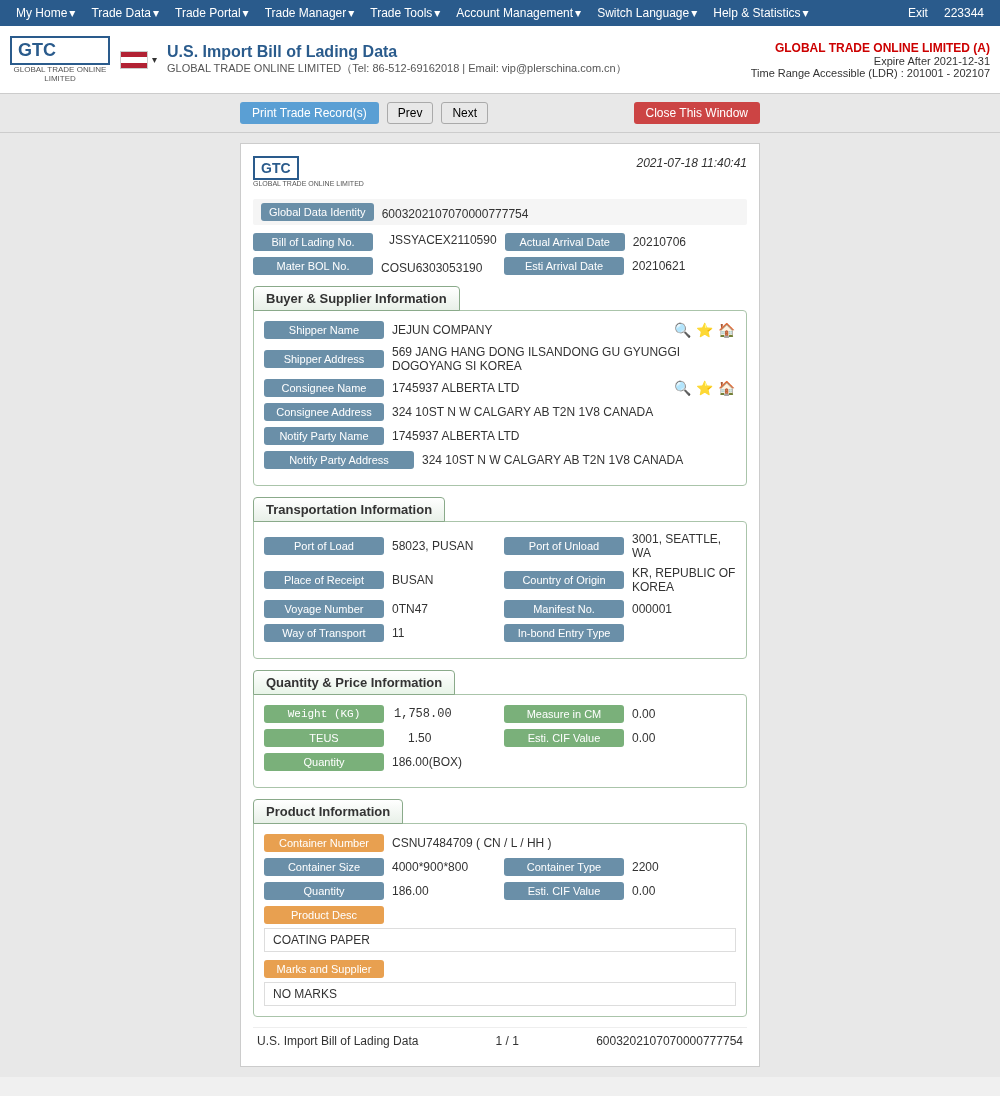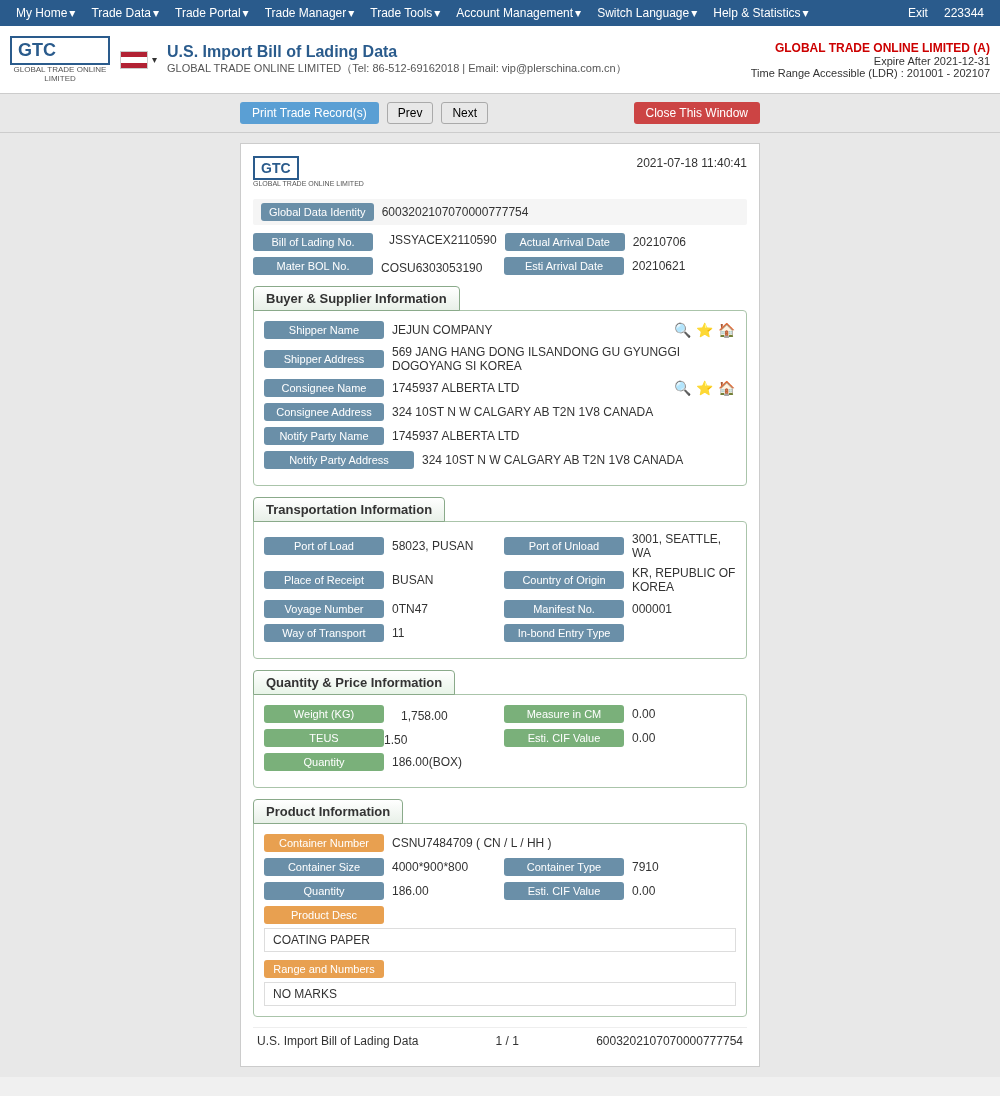--- a/index.html
+++ b/index.html
@@ -117,21 +117,21 @@
     }
     .card-logo {
       border: 2px solid #2a5b8c;
       padding: 2px 6px;
       font-weight: bold;
       font-size: 14px;
       color: #2a5b8c;
       display: inline-block;
     }
     .card-logo-sub { font-size: 7px; color: #555; text-align: center; }
-    .card-timestamp { font-size: 12px; color: #333; }
+    .card-timestamp { font-size: 12px; color: #333; font-style: italic; }
 
     
     .field-row {
       display: flex;
       align-items: center;
       margin-bottom: 6px;
       gap: 8px;
     }
     .field-label {
       background: #6a8fa8;
@@ -191,21 +191,21 @@
       display: inline-flex;
       align-items: center;
       justify-content: center;
       cursor: pointer;
       font-size: 14px;
     }
 
     
     .identity-row {
       display: flex;
-      align-items: center;
+      align-items: flex-end;
       margin-bottom: 8px;
       background: #f5f5f5;
       padding: 4px 8px;
       border-radius: 2px;
     }
     .identity-label {
       background: #6a8fa8;
       color: #fff;
       padding: 3px 8px;
       border-radius: 3px;
@@ -440,32 +440,32 @@
         </div>
 
       </div>
     </div>
 
     <div style="margin-top:6px;">
       <div class="section-header" style="background: linear-gradient(180deg, #fff 0%, #e8f4e8 100%); border-color: #8aaa8a;">Quantity &amp; Price Information</div>
       <div class="section-container">
 
         <div class="field-row">
-          <div style="display:flex;align-items:flex-end;gap:17px;flex:1;">
+          <div style="display:flex;align-items:center;gap:10px;flex:1;font-family:Liberation Mono, monospace;">
             <span class="field-label green">Weight (KG)</span>
             <span class="field-value">1,758.00</span>
           </div>
           <div style="display:flex;align-items:center;gap:8px;flex:1;">
             <span class="field-label green">Measure in CM</span>
             <span class="field-value">0.00</span>
           </div>
         </div>
 
         <div class="field-row">
-          <div style="display:flex;align-items:flex-end;gap:0;flex:1;">
+          <div style="display:flex;align-items:center;gap:24px;flex:1;">
             <span class="field-label green">TEUS</span>
             <span class="field-value">1.50</span>
           </div>
           <div style="display:flex;align-items:center;gap:8px;flex:1;">
             <span class="field-label green">Esti. CIF Value</span>
             <span class="field-value">0.00</span>
           </div>
         </div>
 
         <div class="field-row">
@@ -487,21 +487,21 @@
           <span class="field-value">CSNU7484709 ( CN / L / HH )</span>
         </div>
 
         <div class="field-row">
           <div style="display:flex;align-items:center;gap:8px;flex:1;">
             <span class="field-label">Container Size</span>
             <span class="field-value">4000*900*800</span>
           </div>
           <div style="display:flex;align-items:center;gap:8px;flex:1;">
             <span class="field-label">Container Type</span>
-            <span class="field-value">7910</span>
+            <span class="field-value">2200</span>
           </div>
         </div>
 
         <div class="field-row">
           <div style="display:flex;align-items:center;gap:8px;flex:1;">
             <span class="field-label">Quantity</span>
             <span class="field-value">186.00</span>
           </div>
           <div style="display:flex;align-items:center;gap:8px;flex:1;">
             <span class="field-label">Esti. CIF Value</span>
@@ -509,21 +509,21 @@
           </div>
         </div>
 
         <div style="margin-bottom:4px;">
           <span class="field-label orange" style="display:inline-block;">Product Desc</span>
         </div>
 
         <div class="product-text">COATING PAPER</div>
 
         <div style="margin-top:8px;margin-bottom:4px;">
-          <span class="field-label orange" style="display:inline-block;">Range and Numbers</span>
+          <span class="field-label orange" style="display:inline-block;">Marks and Supplier</span>
         </div>
 
         <div class="product-text">NO MARKS</div>
       </div>
     </div>
 
     <div class="card-footer">
       <span>U.S. Import Bill of Lading Data</span>
       <span>1 / 1</span>
       <span>6003202107070000777754</span>

